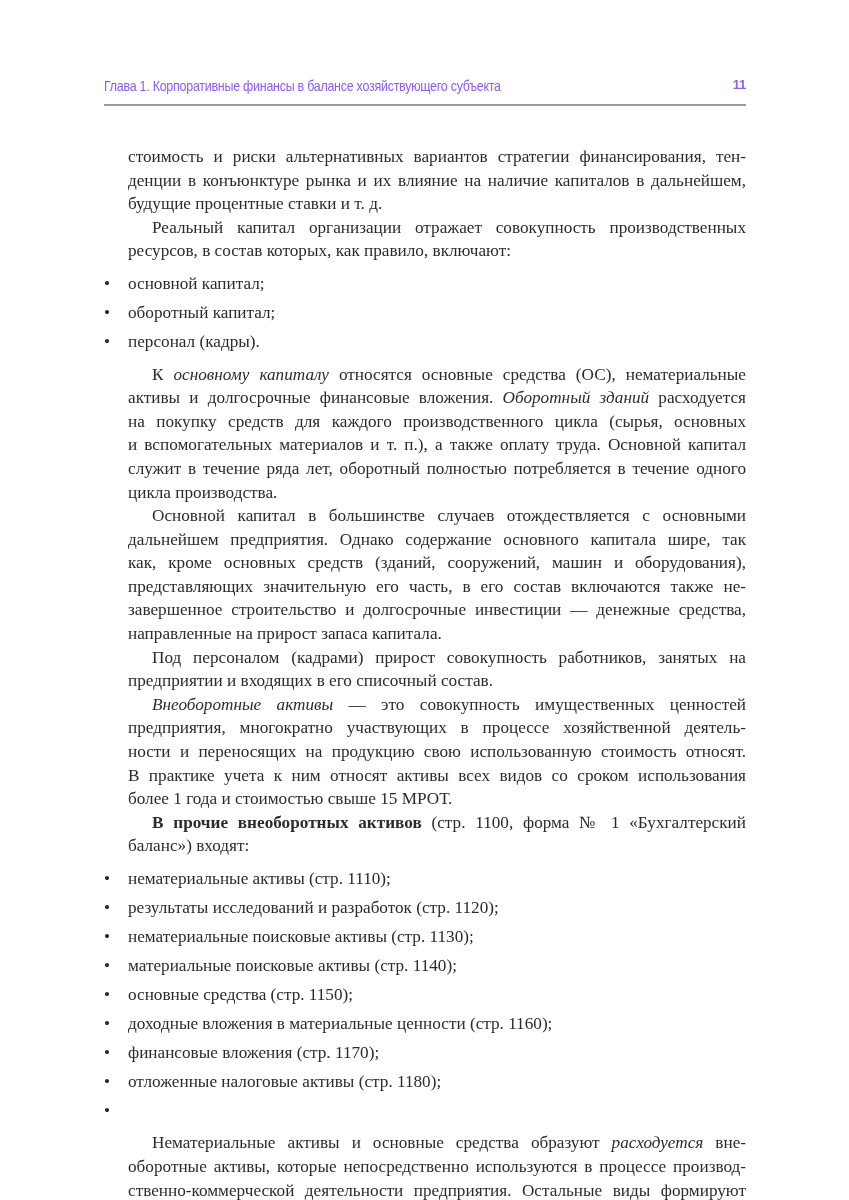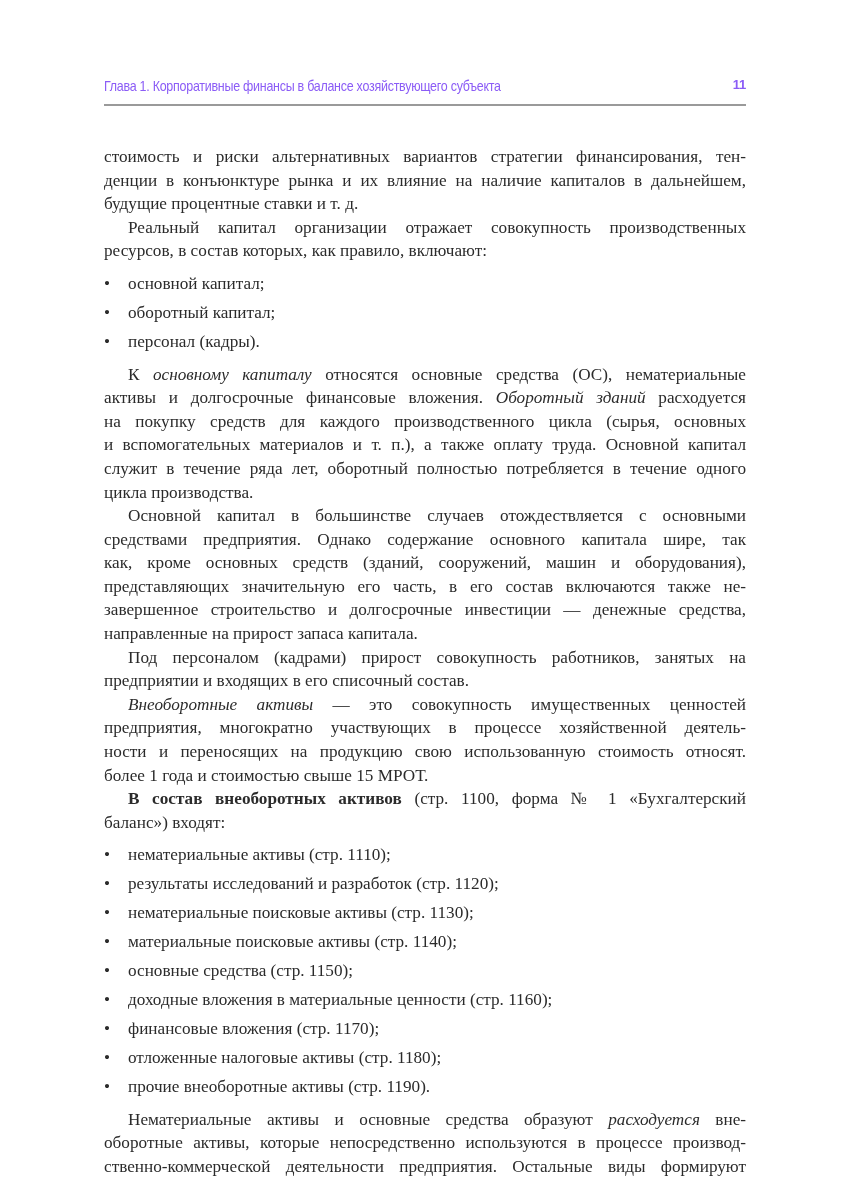--- a/index.html
+++ b/index.html
@@ -10,21 +10,21 @@
       letter-spacing: -0.3px; transform-origin: left top;
     }
     .header .title { position: absolute; left: 0; top: 0; transform: scaleX(0.86); transform-origin: left top; white-space: nowrap; }
     .header .pnum { position: absolute; right: 0; top: -1px; font-weight: bold; font-size: 13px; }
     .rule { position: absolute; left: 104px; top: 104px; width: 642px; height: 2px; background: #9a9a9a; }
     .content {
       position: absolute; left: 104px; top: 145px; width: 642px;
       font-family: "Liberation Serif", serif; font-size: 17.2px; line-height: 23.6px; color: #2b2b2b;
       text-align: justify;
     }
-    .line { display: block; white-space: nowrap; text-align: justify; text-align-last: justify; height: 23.6px; }
+    .line { display: block; white-space: nowrap; text-align: justify; text-align-last: justify; height: 23.6px; margin-left: 24px; }
     .line.last { text-align-last: left; }
     .indent { padding-left: 24px; }
     .bullet { display: block; white-space: nowrap; position: relative; padding-left: 24px; height: 23.6px; margin-bottom: 5.4px; }
     .bullet .dot { position: absolute; left: 0; top: 0; }
     .bullet-list { margin: 9px 0 9px 0; }
     em { font-style: italic; }
     b { font-weight: bold; }
   </style>
 </head>
 <body>
@@ -58,54 +58,55 @@
     <span class="line indent"><span>К </span><em>основному капиталу</em><span> относятся основные средства (ОС), нематериальные</span></span>
     <span class="line"><span>активы и долгосрочные финансовые вложения. </span><em>Оборотный зданий</em><span> расходуется</span></span>
     <span class="line">на покупку средств для каждого производственного цикла (сырья, основных</span>
     <span class="line">и вспомогательных материалов и т. п.), а также оплату труда. Основной капитал</span>
     <span class="line">служит в течение ряда лет, оборотный полностью потребляется в течение одного</span>
     <span class="line last">цикла производства.</span>
   </div>
 
   <div>
     <span class="line indent">Основной капитал в большинстве случаев отождествляется с основными</span>
-    <span class="line">средствами предприятия. Однако содержание основного капитала шире, так</span>
+    <span class="line">дальнейшем предприятия. Однако содержание основного капитала шире, так</span>
     <span class="line">как, кроме основных средств (зданий, сооружений, машин и оборудования),</span>
     <span class="line">представляющих значительную его часть, в его состав включаются также не-</span>
     <span class="line">завершенное строительство и долгосрочные инвестиции — денежные средства,</span>
     <span class="line last">направленные на прирост запаса капитала.</span>
   </div>
 
   <div>
     <span class="line indent">Под персоналом (кадрами) прирост совокупность работников, занятых на</span>
     <span class="line last">предприятии и входящих в его списочный состав.</span>
   </div>
 
   <div>
     <span class="line indent"><em>Внеоборотные активы</em><span> — это совокупность имущественных ценностей</span></span>
     <span class="line">предприятия, многократно участвующих в процессе хозяйственной деятель-</span>
     <span class="line">ности и переносящих на продукцию свою использованную стоимость относят.</span>
+    <span class="line">В практике учета к ним относят активы всех видов со сроком использования</span>
     <span class="line last">более 1 года и стоимостью свыше 15 МРОТ.</span>
   </div>
 
   <div>
-    <span class="line indent"><b>В состав внеоборотных активов</b><span> (стр. 1100, форма № 1 «Бухгалтерский</span></span>
+    <span class="line indent"><b>В прочие внеоборотных активов</b><span> (стр. 1100, форма № 1 «Бухгалтерский</span></span>
     <span class="line last">баланс») входят:</span>
   </div>
 
   <div class="bullet-list">
     <span class="bullet"><span class="dot">•</span><span>нематериальные активы (стр. 1110);</span></span>
     <span class="bullet"><span class="dot">•</span><span>результаты исследований и разработок (стр. 1120);</span></span>
     <span class="bullet"><span class="dot">•</span><span>нематериальные поисковые активы (стр. 1130);</span></span>
     <span class="bullet"><span class="dot">•</span><span>материальные поисковые активы (стр. 1140);</span></span>
     <span class="bullet"><span class="dot">•</span><span>основные средства (стр. 1150);</span></span>
     <span class="bullet"><span class="dot">•</span><span>доходные вложения в материальные ценности (стр. 1160);</span></span>
     <span class="bullet"><span class="dot">•</span><span>финансовые вложения (стр. 1170);</span></span>
     <span class="bullet"><span class="dot">•</span><span>отложенные налоговые активы (стр. 1180);</span></span>
-    <span class="bullet"><span class="dot">•</span><span>прочие внеоборотные активы (стр. 1190).</span></span>
+    <span class="bullet"><span class="dot">•</span></span>
   </div>
 
   <div>
     <span class="line indent"><span>Нематериальные активы и основные средства образуют </span><em>расходуется</em><span> вне-</span></span>
     <span class="line">оборотные активы, которые непосредственно используются в процессе производ-</span>
     <span class="line">ственно-коммерческой деятельности предприятия. Остальные виды формируют</span>
   </div>
 
 </div>
 

